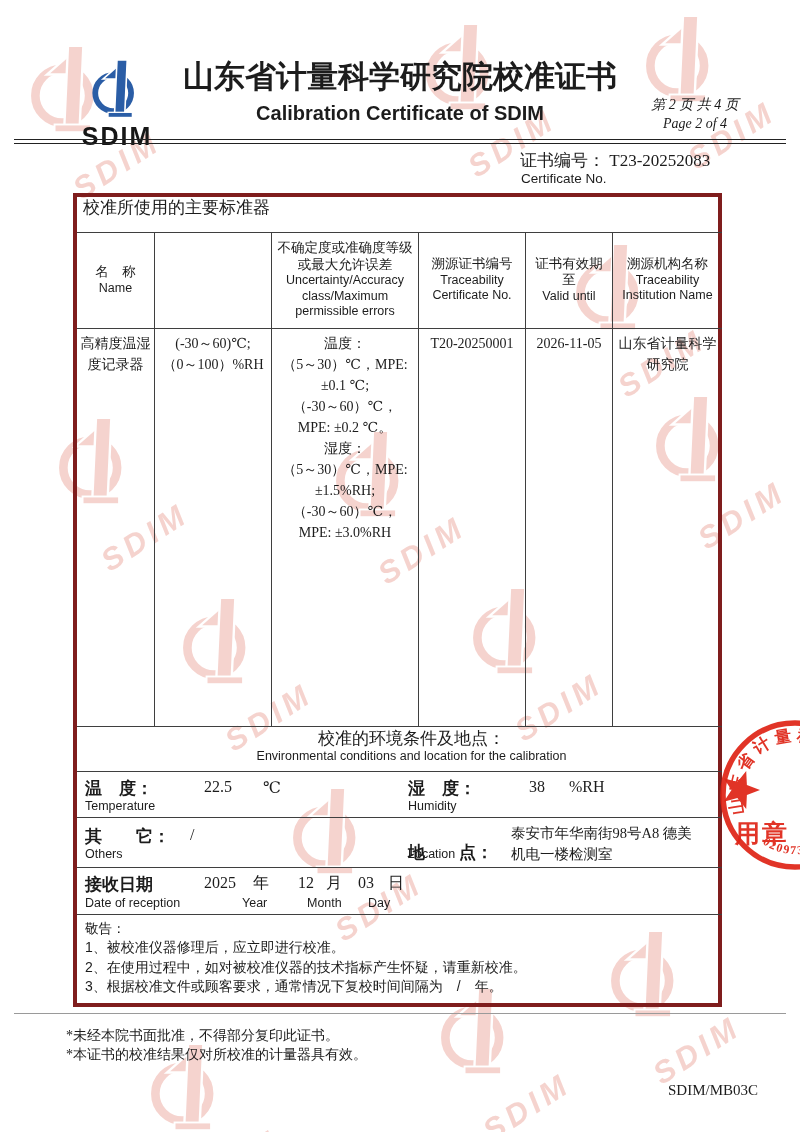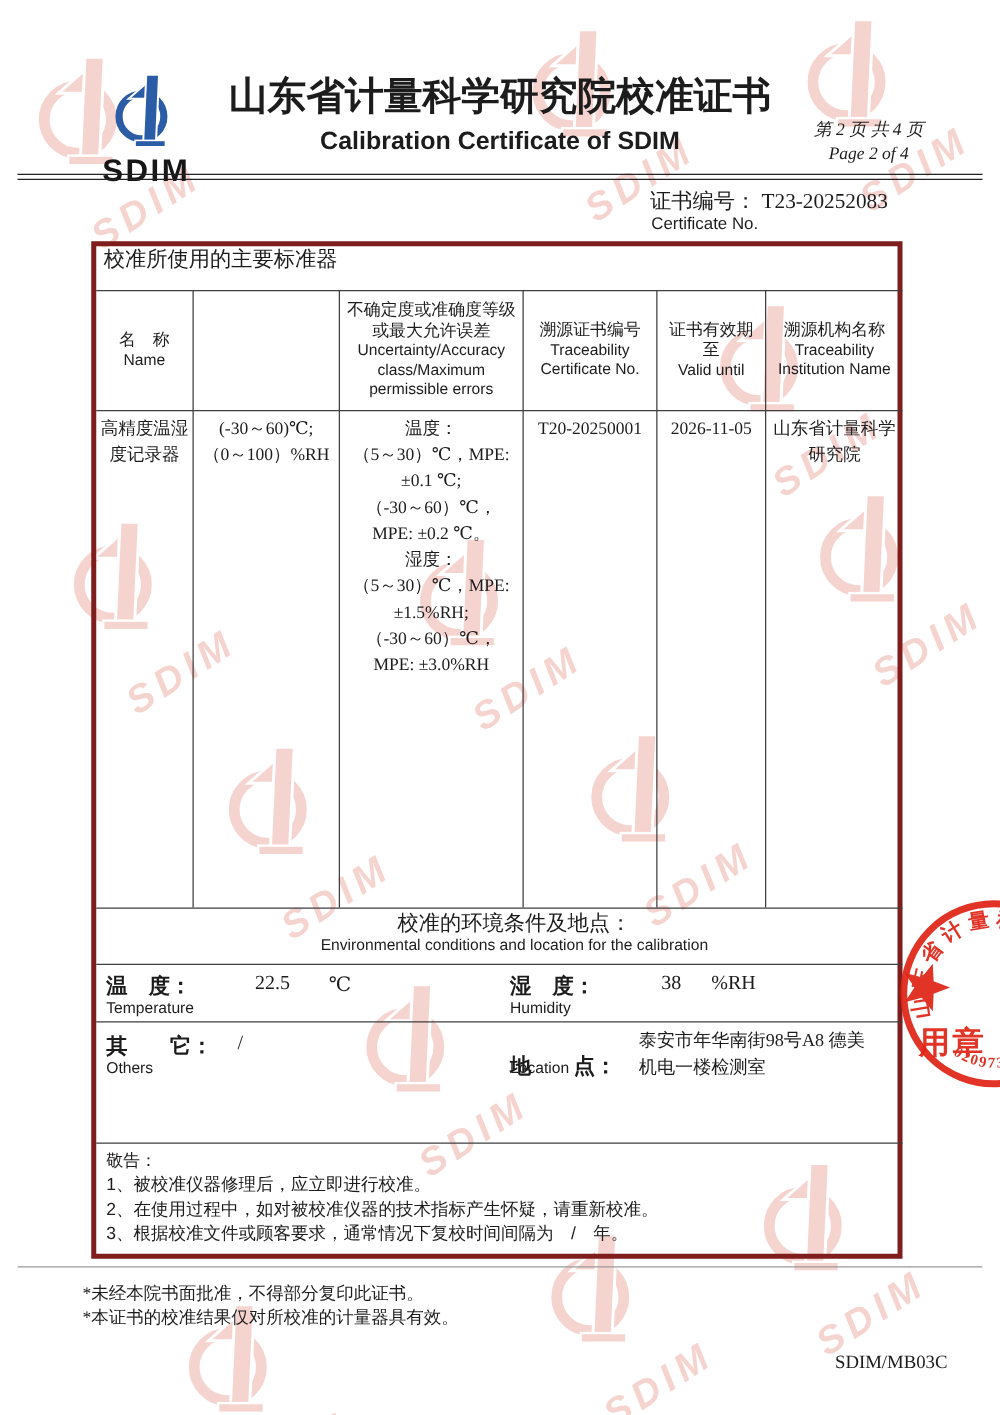--- a/index.html
+++ b/index.html
@@ -239,20 +239,33 @@
 
     <div class="trow bt lblrow" style="top:620px;height:50px;">
       <span class="abs cnlab sans" style="left:8px;top:7px;">其　　它：</span>
       <span class="abs val serif" style="left:113px;top:8px;">/</span>
       <span class="abs en sans" style="left:8px;top:29px;">Others</span>
       <span class="abs cnlab sans" style="left:331px;top:23px;">地　　点：</span>
       <span class="abs serif" style="left:434px;top:5px;width:192px;font-size:14.5px;line-height:21px;">泰安市年华南街98号A8 德美机电一楼检测室</span>
       <span class="abs en sans" style="left:331px;top:29px;">Location</span>
     </div>
 
+    <div class="trow bt lblrow" style="top:670px;height:47px;">
+      <span class="abs cnlab sans" style="left:8px;top:5px;">接收日期</span>
+      <span class="abs val serif" style="left:127px;top:6px;">2025</span>
+      <span class="abs val serif" style="left:176px;top:5px;">年</span>
+      <span class="abs val serif" style="left:221px;top:6px;">12</span>
+      <span class="abs val serif" style="left:249px;top:5px;">月</span>
+      <span class="abs val serif" style="left:281px;top:6px;">03</span>
+      <span class="abs val serif" style="left:311px;top:5px;">日</span>
+      <span class="abs en sans" style="left:8px;top:28px;">Date of reception</span>
+      <span class="abs en sans" style="left:165px;top:28px;">Year</span>
+      <span class="abs en sans" style="left:230px;top:28px;">Month</span>
+      <span class="abs en sans" style="left:291px;top:28px;">Day</span>
+    </div>
 
     <div class="trow bt" style="top:717px;height:95px;padding:5px 10px 16px 8px;">
       <div class="sans" style="font-size:13.5px;line-height:18px;">敬告：</div>
       <div class="sans pre" style="font-size:14px;line-height:19.5px;">1、被校准仪器修理后，应立即进行校准。
 2、在使用过程中，如对被校准仪器的技术指标产生怀疑，请重新校准。
 3、根据校准文件或顾客要求，通常情况下复校时间间隔为　/　年。</div>
     </div>
   </div>
 
   <svg class="abs stamp" width="80" height="170" viewBox="0 0 80 170">

